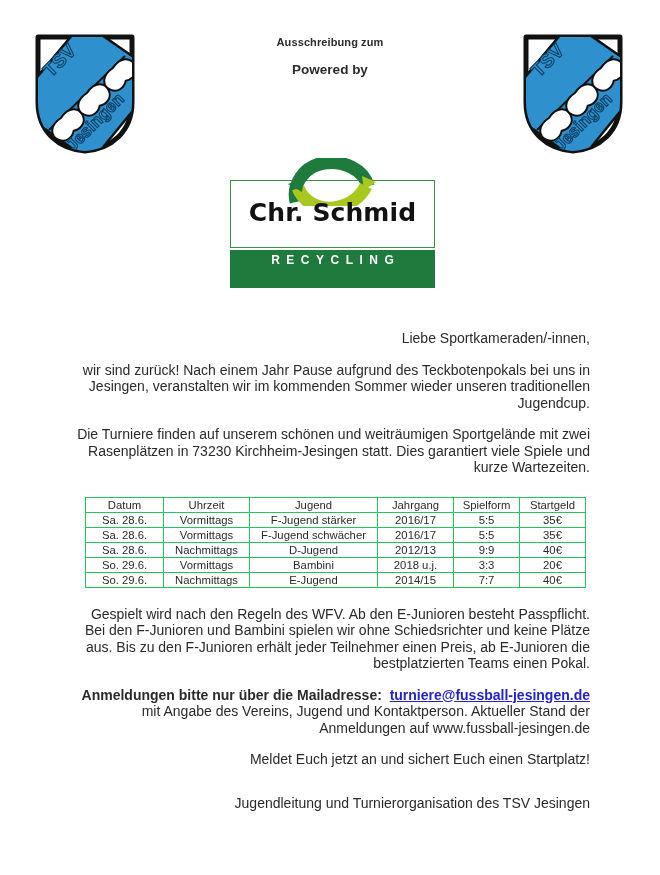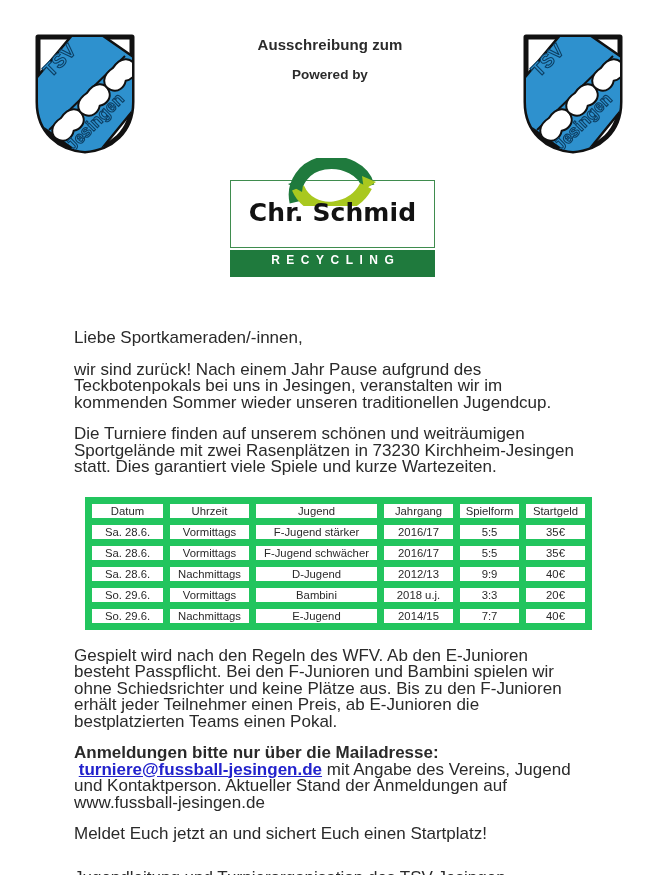--- a/index.html
+++ b/index.html
@@ -32,21 +32,21 @@
   .crest.right { left: 521px; }
 
   .title-block {
     position: absolute;
     left: 150px;
     right: 150px;
     top: 36px;
     text-align: center;
   }
   .title-small {
-    font-size: 15px;
+    font-size: 11px;
     font-weight: bold;
     color: #2b2b2b;
     letter-spacing: .1px;
     margin: 0 0 14px 0;
   }
   .title-main {
     font-size: 18.5px;
     font-weight: bold;
     color: #2b2b2b;
     letter-spacing: .1px;
@@ -98,21 +98,21 @@
     font-weight: bold;
     color: #121212;
     letter-spacing: .1px;
     z-index: 4;
   }
   .sponsor-bar {
     position: absolute;
     left: 0;
     right: 0;
     top: 92px;
-    height: 27px;
+    height: 38px;
     background: #1f7a3d;
     z-index: 5;
   }
   .sponsor-bar span {
     display: block;
     text-align: center;
     color: #ffffff;
     font-size: 12px;
     font-weight: bold;
     letter-spacing: 6.5px;
@@ -121,25 +121,25 @@
   }
 
   
   .content {
     position: absolute;
     left: 74px;
     top: 330px;
     width: 516px;
   }
   p.para {
-    margin: 0 12px 15px 0;
-    font-size: 17px;
+    margin: 0 0 15px 0;
+    font-size: 14px;
     line-height: 16.5px;
     color: #2a2a2a;
-    text-align: left;
+    text-align: right;
   }
   .spacer-sm { height: 6px; }
   .heading-underline {
     margin: 0 0 11px 0;
     font-size: 11.7px;
     line-height: 16.5px;
     color: #2a2a2a;
   }
   .heading-underline span { text-decoration: underline; }
   .b { font-weight: bold; }
@@ -153,21 +153,21 @@
   table.tourneys {
     border-collapse: collapse;
     width: 500px;
     margin: 0 0 18px 11px;
     font-size: 11.3px;
     color: #2a2a2a;
     table-layout: fixed;
   }
   table.tourneys th,
   table.tourneys td {
-    border: 7px solid #22c55e;
+    border: 1px solid #22c55e;
     text-align: center;
     height: 14px;
     line-height: 14px;
     padding: 0 2px;
     font-weight: normal;
     white-space: nowrap;
     overflow: hidden;
   }
   table.tourneys col.c0 { width: 78px; }
   table.tourneys col.c1 { width: 86px; }

